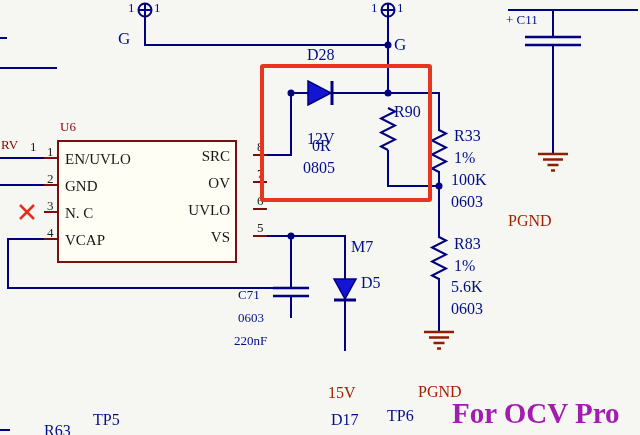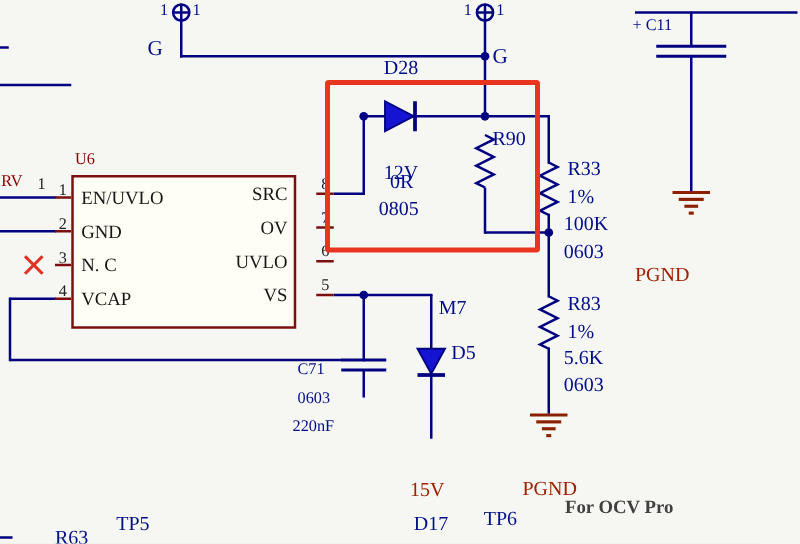--- a/index.html
+++ b/index.html
@@ -19,21 +19,21 @@
   #u6box{
     position:absolute;left:57px;top:140px;width:180px;height:123px;
     border:2px solid #7b0f0f;background:#fffef4;box-sizing:border-box;z-index:2;
   }
   .pinname{position:absolute;font-size:15px;color:#161616;white-space:nowrap;}
   .pn-r{right:5px;text-align:right;}
   #hlbox{
     position:absolute;left:260px;top:64px;width:172px;height:138px;
     border:4px solid #e8351f;border-radius:3px;box-sizing:border-box;z-index:4;
   }
-  #ocv{font-size:15px;font-weight:bold;color:#404040;}
+  #ocv{font-size:29px;font-weight:bold;color:#a21caf;}
 </style>
 </head>
 <body>
 
 <div id="canvas">
 
   <svg id="gfx" width="640" height="435">
 
     <g stroke="#000080" stroke-width="2" fill="none">
       <line x1="145" y1="17" x2="145" y2="46"></line>

